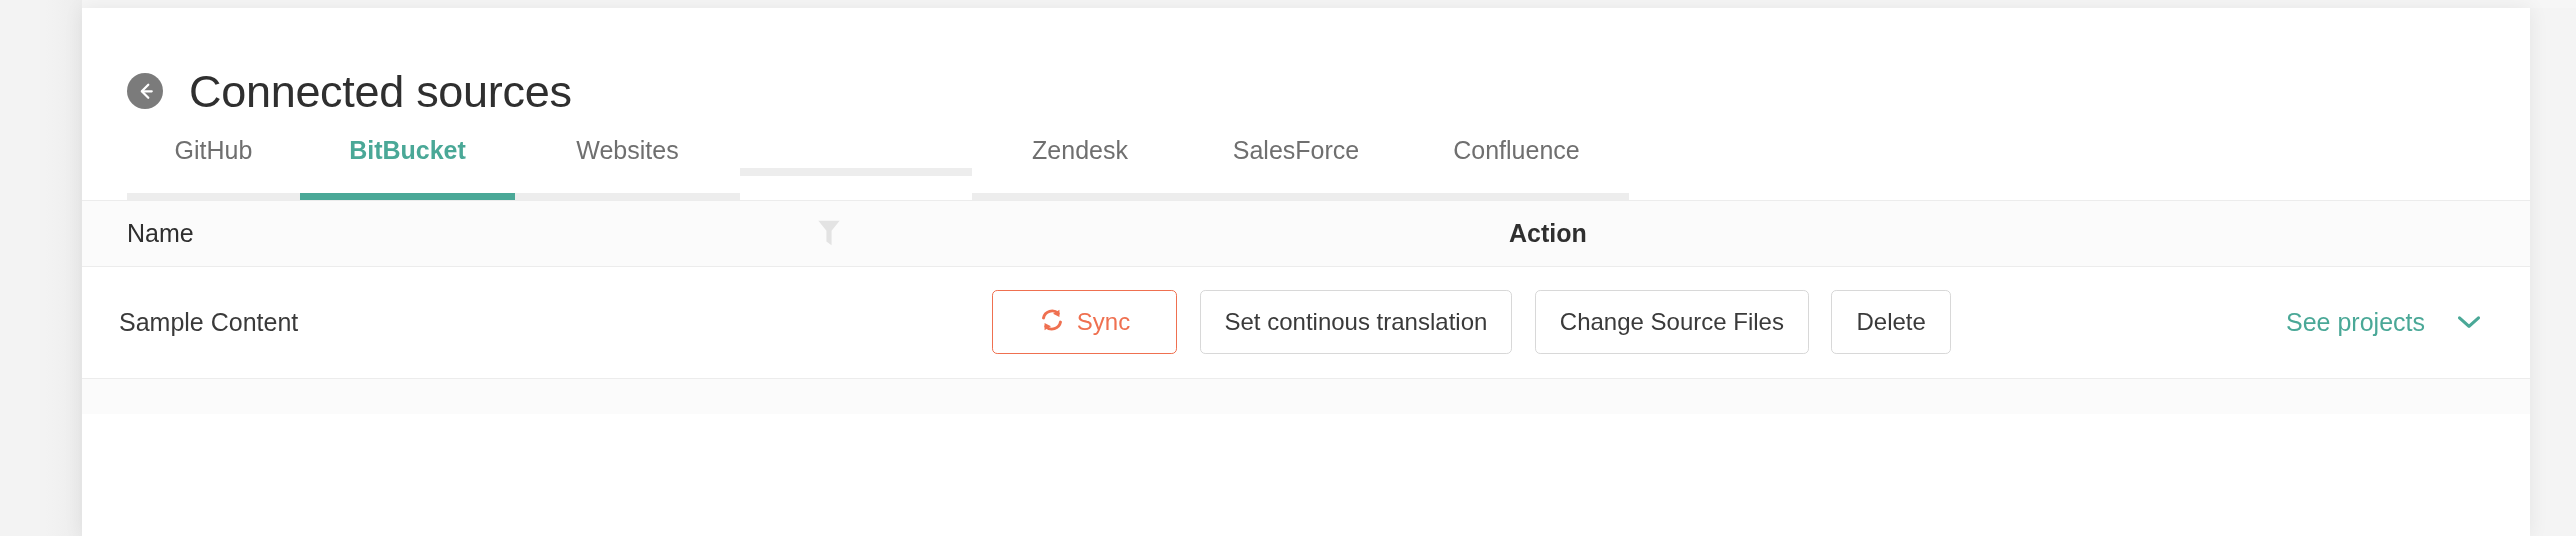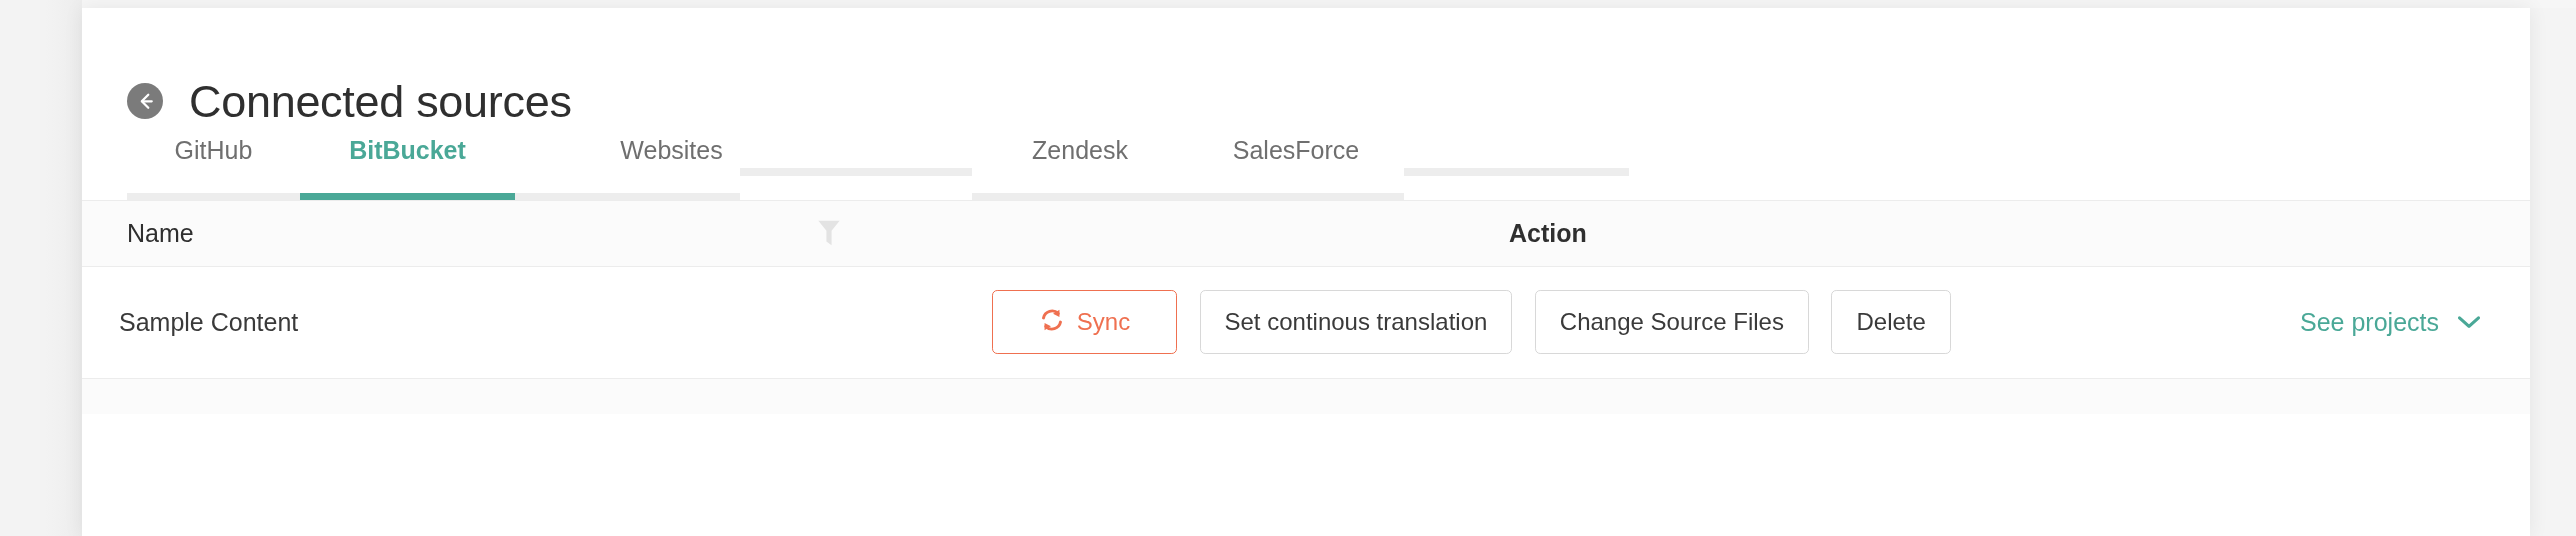--- a/index.html
+++ b/index.html
@@ -57,21 +57,21 @@
   .card-header {
     position: absolute;
     left: 0; top: 0;
     width: 100%;
     height: 192px;
   }
 
   .header-row {
     position: absolute;
     left: 45px;
-    top: 71px;
+    top: 61px;
     display: flex;
     align-items: center;
   }
 
   .back-button {
     width: 36px;
     height: 36px;
     border-radius: 50%;
     background: #7b7b7b;
     display: flex;
@@ -133,21 +133,21 @@
     background: #ededed;
   }
 
   .tab.active .tab-underline {
     background: #4aa897;
   }
 
   
   .tab.w1 { width: 173px; }
   .tab.w2 { width: 215px; }
-  .tab.w3 { width: 225px; text-align: right; }
+  .tab.w3 { width: 225px; }
   .tab.w4 { width: 232px; }
   .tab.w5 { width: 216px; }
   .tab.w6 { width: 216px; }
   .tab.w7 { width: 225px; }
 
   
   .table {
     position: absolute;
     left: 0;
     top: 192px;
@@ -245,21 +245,21 @@
 
   .btn.sync .sync-label { color: #ef7050; }
 
   .see-projects {
     position: absolute;
     right: 48px;
     top: 50%;
     transform: translateY(-50%);
     display: inline-flex;
     align-items: center;
-    gap: 17px;
+    gap: 31px;
     font-size: 25px;
     color: #4aa897;
     white-space: nowrap;
     cursor: pointer;
   }
 
   .table-row-partial {
     position: relative;
     height: 35px;
     background: #fbfbfb;
@@ -316,20 +316,21 @@
           <span class="tab-label">Zendesk</span>
           <span class="tab-underline"></span>
         </div>
 
         <div class="tab w6">
           <span class="tab-label">SalesForce</span>
           <span class="tab-underline"></span>
         </div>
 
         <div class="tab w7">
+          <span class="tab-label">Confluence</span>
           <span class="tab-underline"></span>
         </div>
 
       </div>
     </div>
 
     <div class="table">
 
       <div class="table-head">
         <span class="th-name">Name</span>

